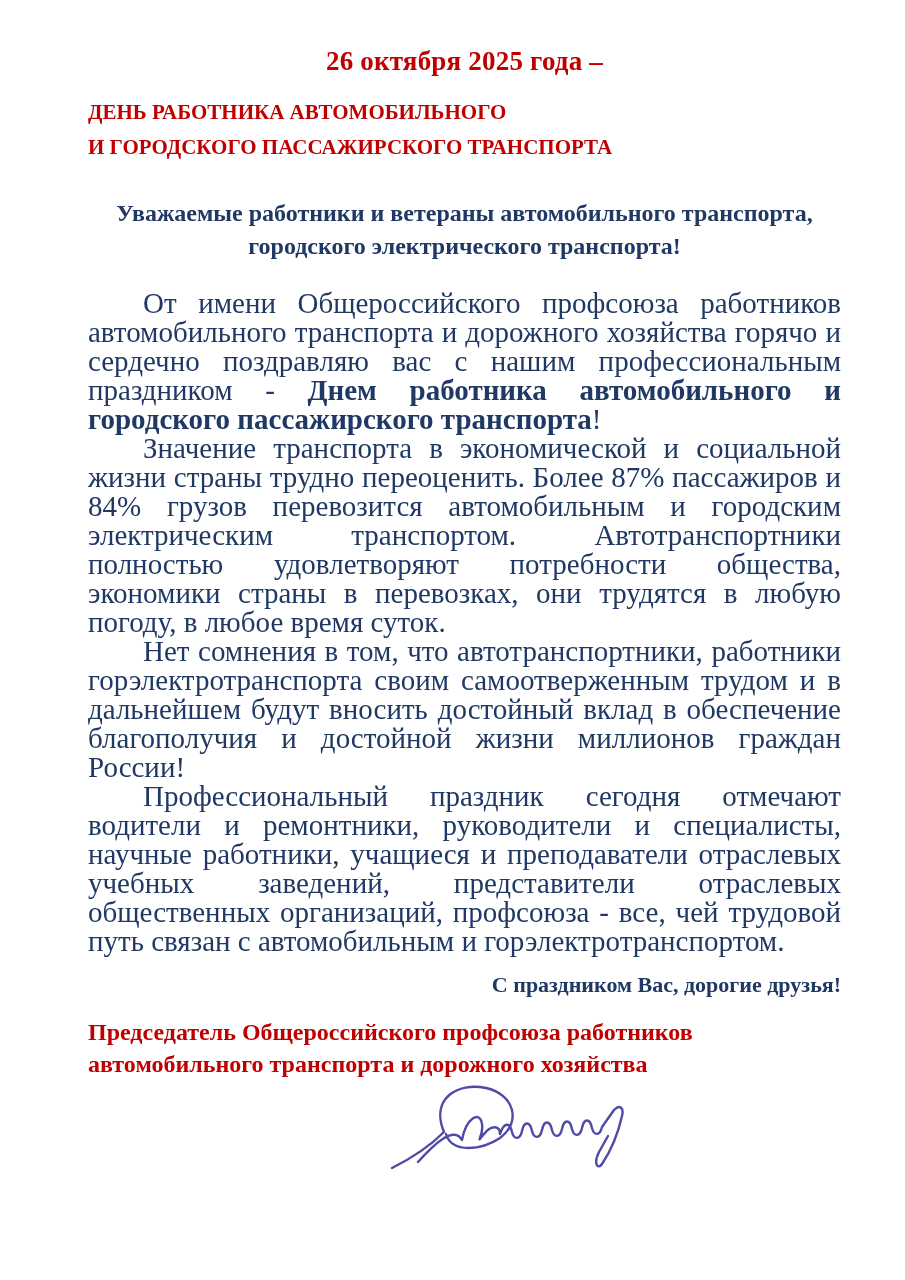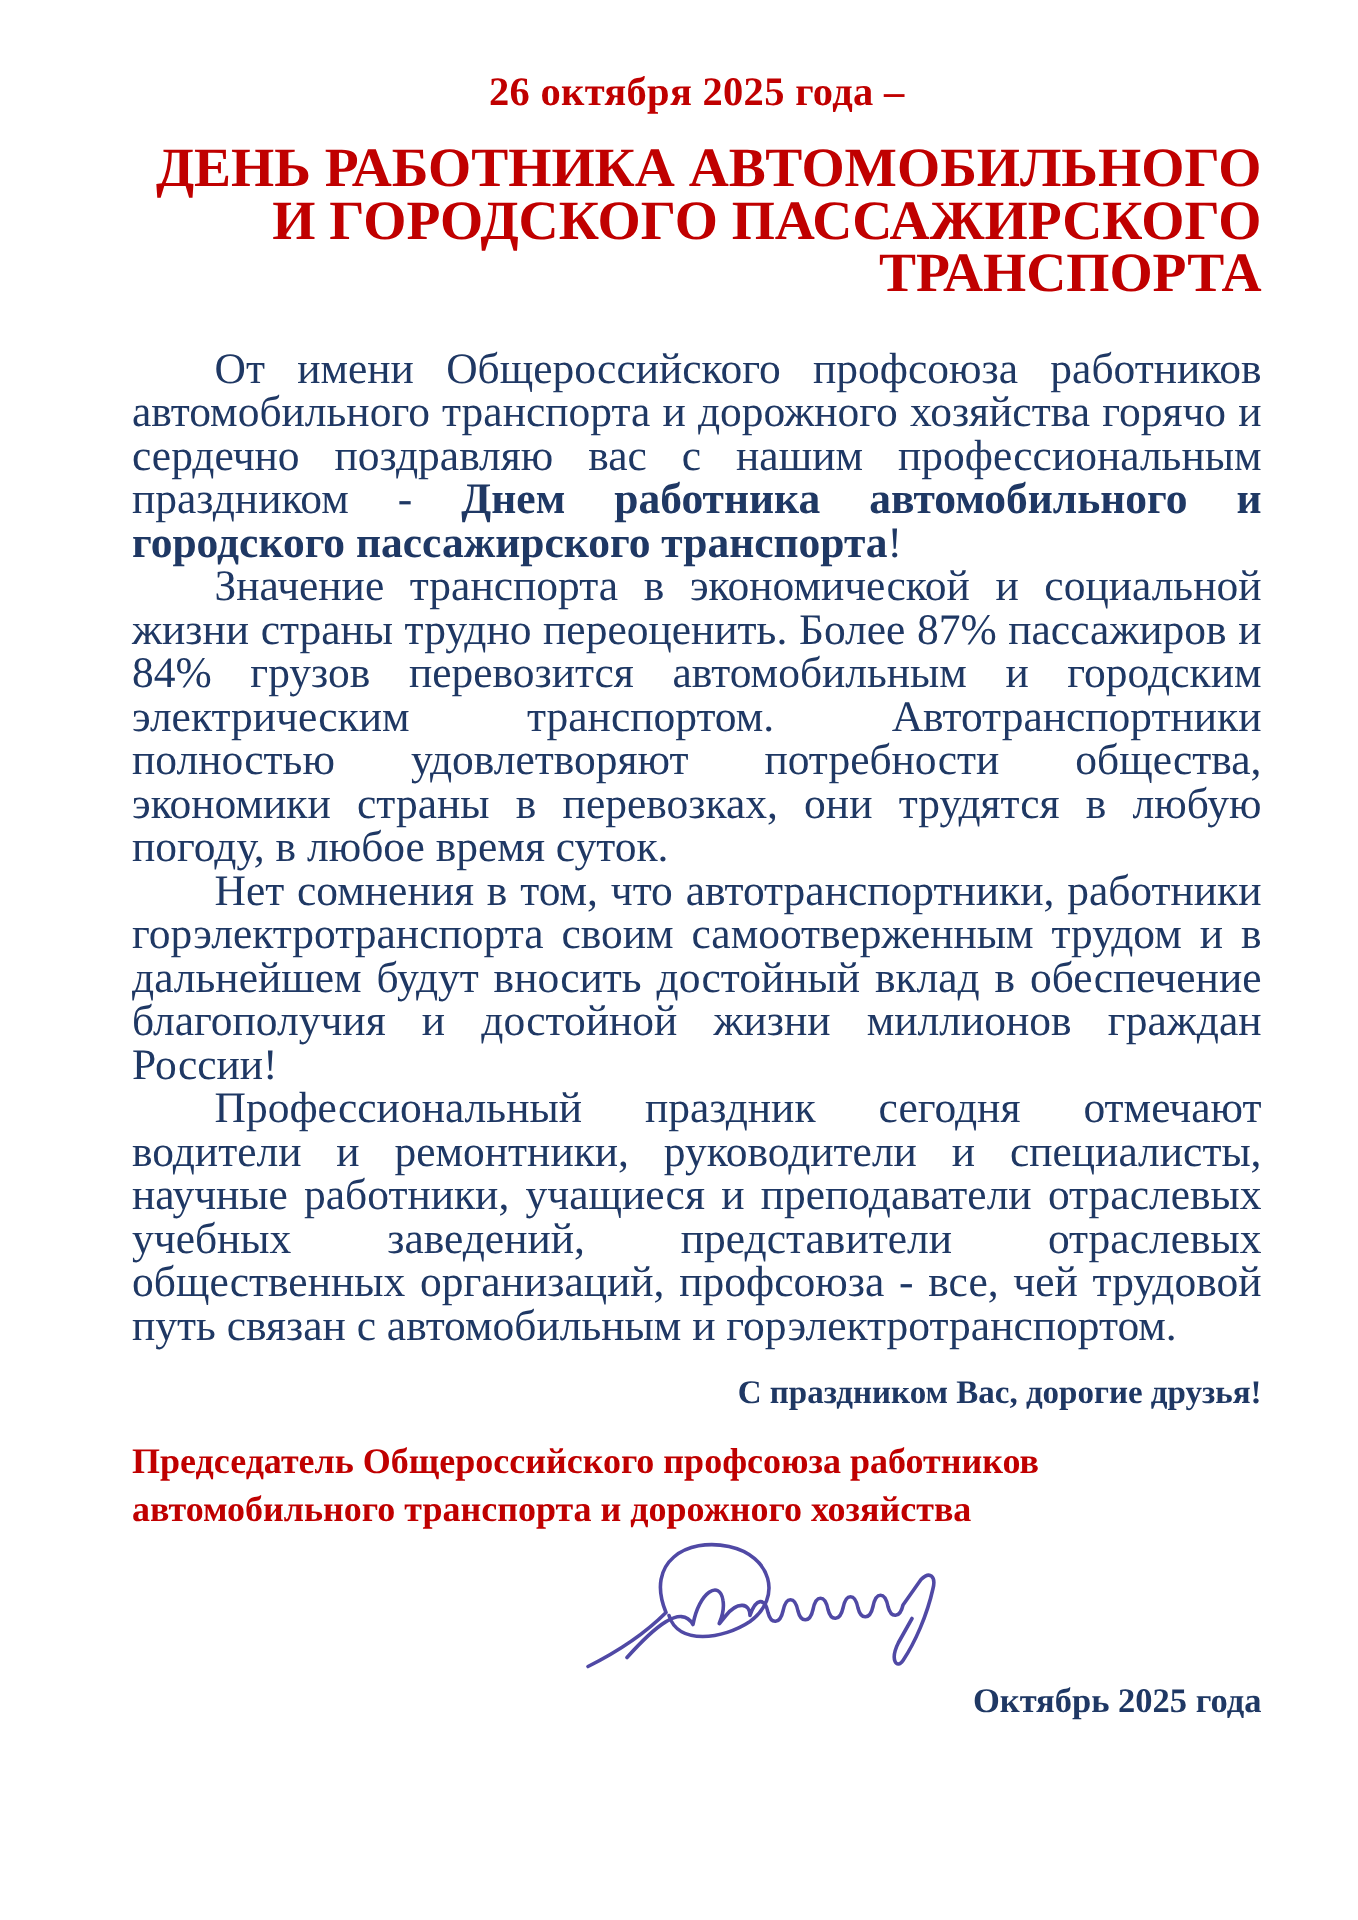--- a/index.html
+++ b/index.html
@@ -22,22 +22,22 @@
   .navy   { color: #1f3864; }
 
   .date-line {
     text-align: center;
     font-size: 27px;
     font-weight: bold;
     margin: 0 0 18px 0;
     letter-spacing: 0.2px;
   }
   .main-title {
-    text-align: right;
-    font-size: 37px;
+    text-align: left;
+    font-size: 21px;
     line-height: 35px;
     font-weight: bold;
     margin: 0 0 32px 0;
   }
   .salutation {
     text-align: center;
     font-size: 24px;
     line-height: 33px;
     font-weight: bold;
     margin: 0 0 26px 0;
@@ -85,20 +85,24 @@
 
 <div class="page">
 
   <h1 class="date-line red">26 октября 2025 года –</h1>
 
   <h2 class="main-title red">
     <div>ДЕНЬ РАБОТНИКА АВТОМОБИЛЬНОГО</div>
     <div>И ГОРОДСКОГО ПАССАЖИРСКОГО ТРАНСПОРТА</div>
   </h2>
 
+  <div class="salutation navy">
+    <div>Уважаемые работники и ветераны автомобильного транспорта,</div>
+    <div>городского электрического транспорта!</div>
+  </div>
 
   <div class="body-text navy">
     <p><span>От имени Общероссийского профсоюза работников автомобильного транспорта и дорожного хозяйства горячо и сердечно поздравляю вас с нашим профессиональным праздником - </span><b>Днем работника автомобильного и городского пассажирского транспорта</b><span>!</span></p>
     <p>Значение транспорта в экономической и социальной жизни страны трудно переоценить. Более 87% пассажиров и 84% грузов перевозится автомобильным и городским электрическим транспортом. Автотранспортники полностью удовлетворяют потребности общества, экономики страны в перевозках, они трудятся в любую погоду, в любое время суток.</p>
     <p>Нет сомнения в том, что автотранспортники, работники горэлектротранспорта своим самоотверженным трудом и в дальнейшем будут вносить достойный вклад в обеспечение благополучия и достойной жизни миллионов граждан России!</p>
     <p>Профессиональный праздник сегодня отмечают водители и ремонтники, руководители и специалисты, научные работники, учащиеся и преподаватели отраслевых учебных заведений, представители отраслевых общественных организаций, профсоюза - все, чей трудовой путь связан с автомобильным и горэлектротранспортом.</p>
   </div>
 
   <div class="closing navy">С праздником Вас, дорогие друзья!</div>
 
@@ -116,15 +120,14 @@
            C116 40 122 40 124 50 C126 58 132 58 134 49
            C136 39 142 39 144 49 C146 57 152 57 154 48
            C156 38 162 38 164 48 C166 56 172 56 174 47
            C176 37 182 37 184 47 C186 55 192 55 194 46
            C196 36 202 36 204 46 C206 54 212 54 214 45
            L226 28 C232 22 236 26 234 34 C230 52 222 70 214 82 C210 88 205 82 211 70 L220 54"></path>
     </svg>
   </div>
 
 
-  <div class="footer-date navy">Октябрь 2025 года</div>
 
 </div>
 
 </body></html>

